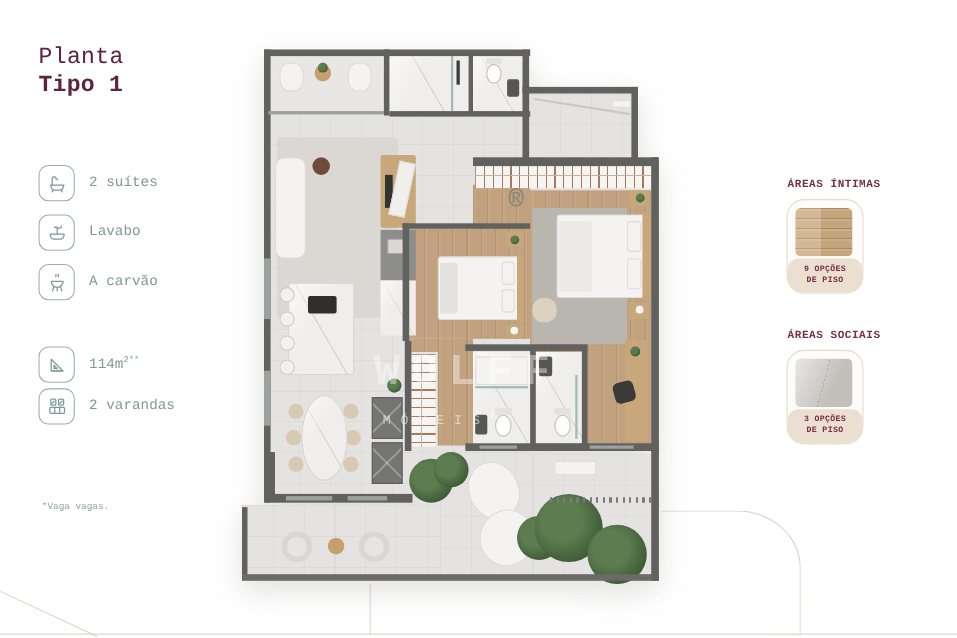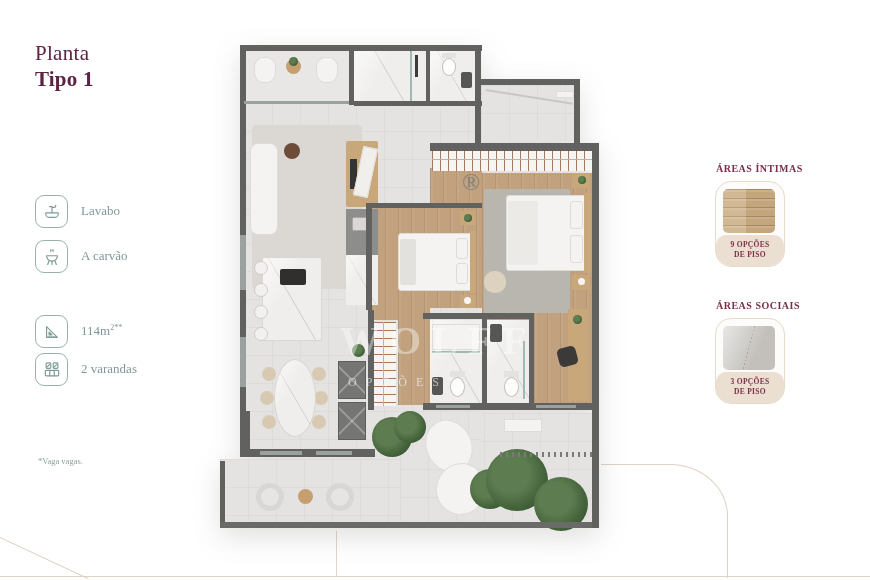--- a/index.html
+++ b/index.html
@@ -1,17 +1,17 @@
 <!DOCTYPE html>
 <html><head>
 <meta charset="utf-8">
 <style>
   html,body{margin:0;padding:0;background:#fff;}
   #page{position:relative;width:870px;height:580px;background:#ffffff;overflow:hidden;
-        font-family:Liberation Serif, serif;}
+        font-family:Liberation Mono, monospace;}
   .abs{position:absolute;}
   
   #title{position:absolute;left:35px;top:40px;color:#5d2342;font-size:21px;line-height:1.25;}
   #title .t1{font-weight:400;letter-spacing:.3px;}
   #title .t2{font-weight:700;letter-spacing:.2px;}
   .legend-item{position:absolute;left:35px;display:flex;align-items:center;gap:13px;}
   .icon-box{width:31px;height:31px;border:1.3px solid #9bb1ad;border-radius:9px;
             display:flex;align-items:center;justify-content:center;flex:0 0 auto;background:#fff;}
   .icon-box svg{stroke:#7e9b97;fill:none;stroke-width:1.4;stroke-linecap:round;stroke-linejoin:round;}
   .lbl{font-size:13px;color:#7f9997;max-width:108px;line-height:1.25;}
@@ -75,20 +75,30 @@
 </head>
 <body>
 
 <div id="page">
 
   <div id="title">
     <div class="t1">Planta</div>
     <div class="t2">Tipo 1</div>
   </div>
 
+  <div class="legend-item" style="top:150px">
+    <span class="icon-box">
+      <svg width="20" height="20" viewBox="0 0 24 24">
+        <path d="M4.5 13.5h15M5 13.5l.8 3.2a3 3 0 0 0 2.9 2.3h6.6a3 3 0 0 0 2.9-2.3l.8-3.2"></path>
+        <path d="M7.5 19.5l-1 1.5M16.5 19.5l1 1.5"></path>
+        <path d="M6.5 13.5V7a2.2 2.2 0 0 1 4.4-.3M10.7 6.5l1.6 1"></path>
+      </svg>
+    </span>
+    <span class="lbl">2 suítes</span>
+  </div>
 
   <div class="legend-item" style="top:240px">
     <span class="icon-box">
       <svg width="20" height="20" viewBox="0 0 24 24">
         <path d="M5.5 10.5h13a6.5 6.5 0 0 1-13 0z"></path>
         <path d="M8.5 16.5L6.8 21M15.5 16.5l1.7 4.5M12 17v4"></path>
         <path d="M10.6 5.3c-.6-.9.6-1.3 0-2.3M13.2 5.3c-.6-.9.6-1.3 0-2.3"></path>
       </svg>
     </span>
     <span class="lbl">A carvão</span>
@@ -289,16 +299,16 @@
     <div class="abs glass" style="left:42px;top:406px;width:42px;height:4px"></div>
     <div class="abs glass" style="left:98px;top:406px;width:36px;height:4px"></div>
     <div class="abs wall" style="left:22px;top:366px;width:10px;height:44px"></div>
     <div class="abs wall" style="left:2px;top:416px;width:5px;height:66px"></div>
     <div class="abs wall" style="left:2px;top:477px;width:379px;height:6px;background:#6a6a68"></div>
     <div class="abs wall" style="left:374px;top:364px;width:7px;height:119px"></div>
     <div class="abs" style="left:282px;top:407px;width:92px;height:5px;background:repeating-linear-gradient(90deg,#7a7a78 0 2px,rgba(0,0,0,0) 2px 6px)"></div>
 
     <div id="wm-reg">®</div>
     <div id="wm-brand">WOLFF</div>
-    <div id="wm-sub"><span>OPÇÕES</span><sup>®</sup></div>
+    <div id="wm-sub"><span>MÓVEIS</span><sup>®</sup></div>
   </div>
 
 </div>
 
 </body></html>

